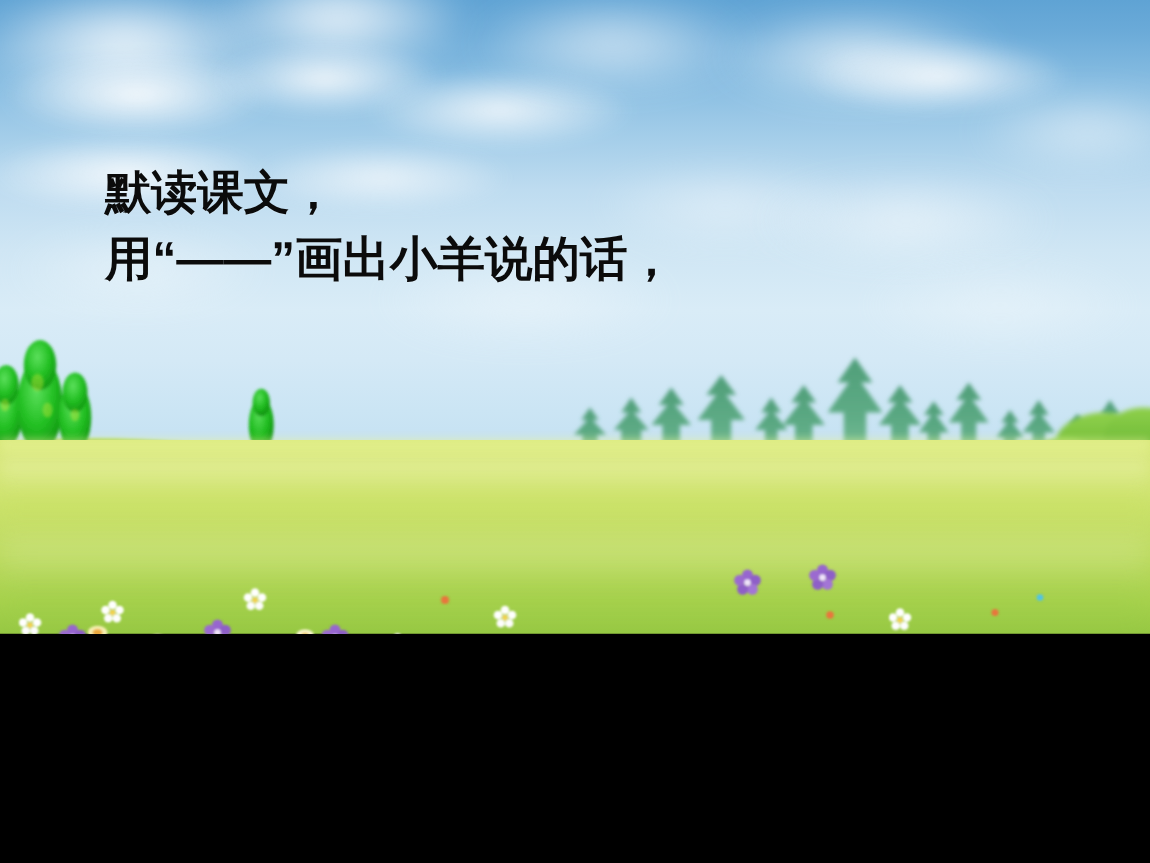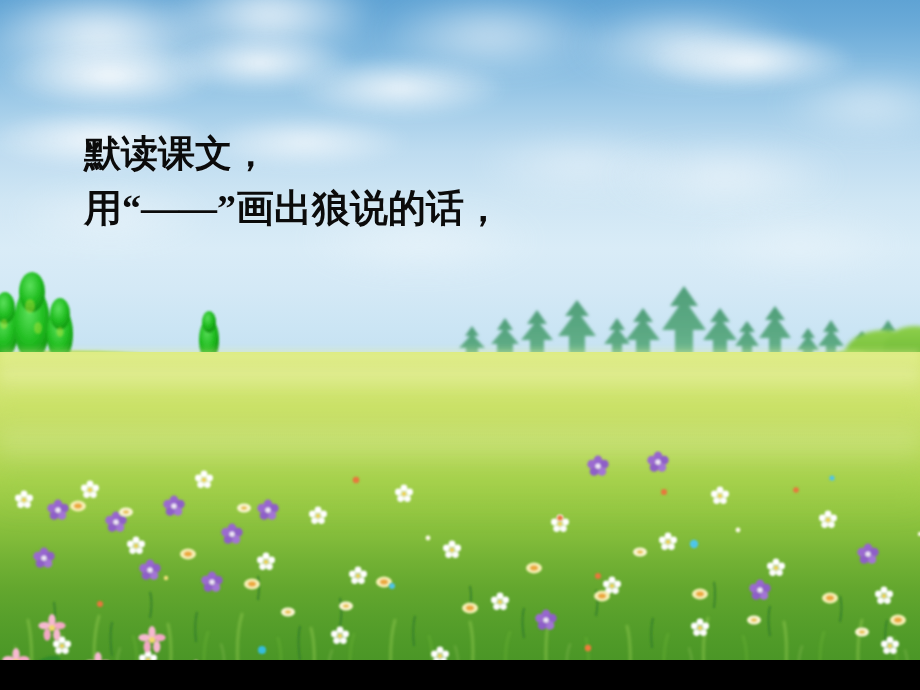--- a/index.html
+++ b/index.html
@@ -3,23 +3,23 @@
 <meta charset="utf-8">
 <style>
   html, body {
     margin: 0;
     padding: 0;
     background: #000;
   }
   #slide {
     position: relative;
     width: 920px;
-    height: 660px;
+    height: 507px;
     overflow: hidden;
-    font-family: Liberation Serif, serif;
+    font-family: Liberation Sans, sans-serif;
   }
 
   
   .sky {
     position: absolute;
     left: 0; top: 0;
     width: 920px; height: 400px;
     background: linear-gradient(to bottom,
         #5fa3d4 0%,
         #6aaad8 6%,
@@ -469,16 +469,16 @@
       <circle cx="166" cy="128" r="2.2" fill="#f3e27c"></circle>
       <circle cx="428" cy="88" r="2.4" fill="#fdfbe8"></circle>
       <circle cx="738" cy="80" r="2.4" fill="#fdfbe8"></circle>
       <circle cx="920" cy="84" r="2.2" fill="#fdfbe8"></circle>
       <circle cx="1020" cy="66" r="2.2" fill="#fdfbe8"></circle>
     </g>
   </svg>
 
   <div class="text-block">
     <div class="line l1">默读课文，</div>
-    <div class="line l2">用“——”画出狼说的话，</div>
+    <div class="line l2">用“——”画出小羊说的话，</div>
   </div>
 
 </div>
 
 </body></html>

